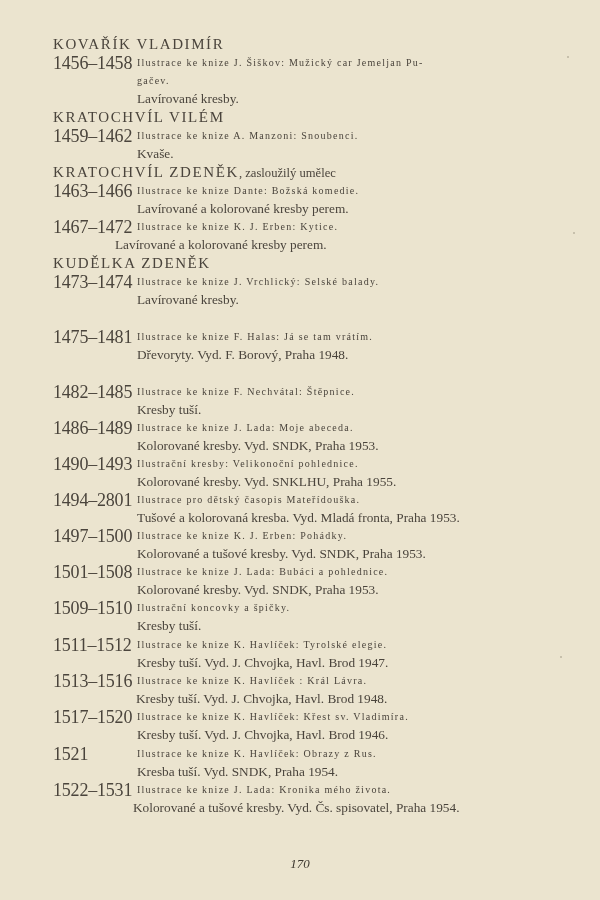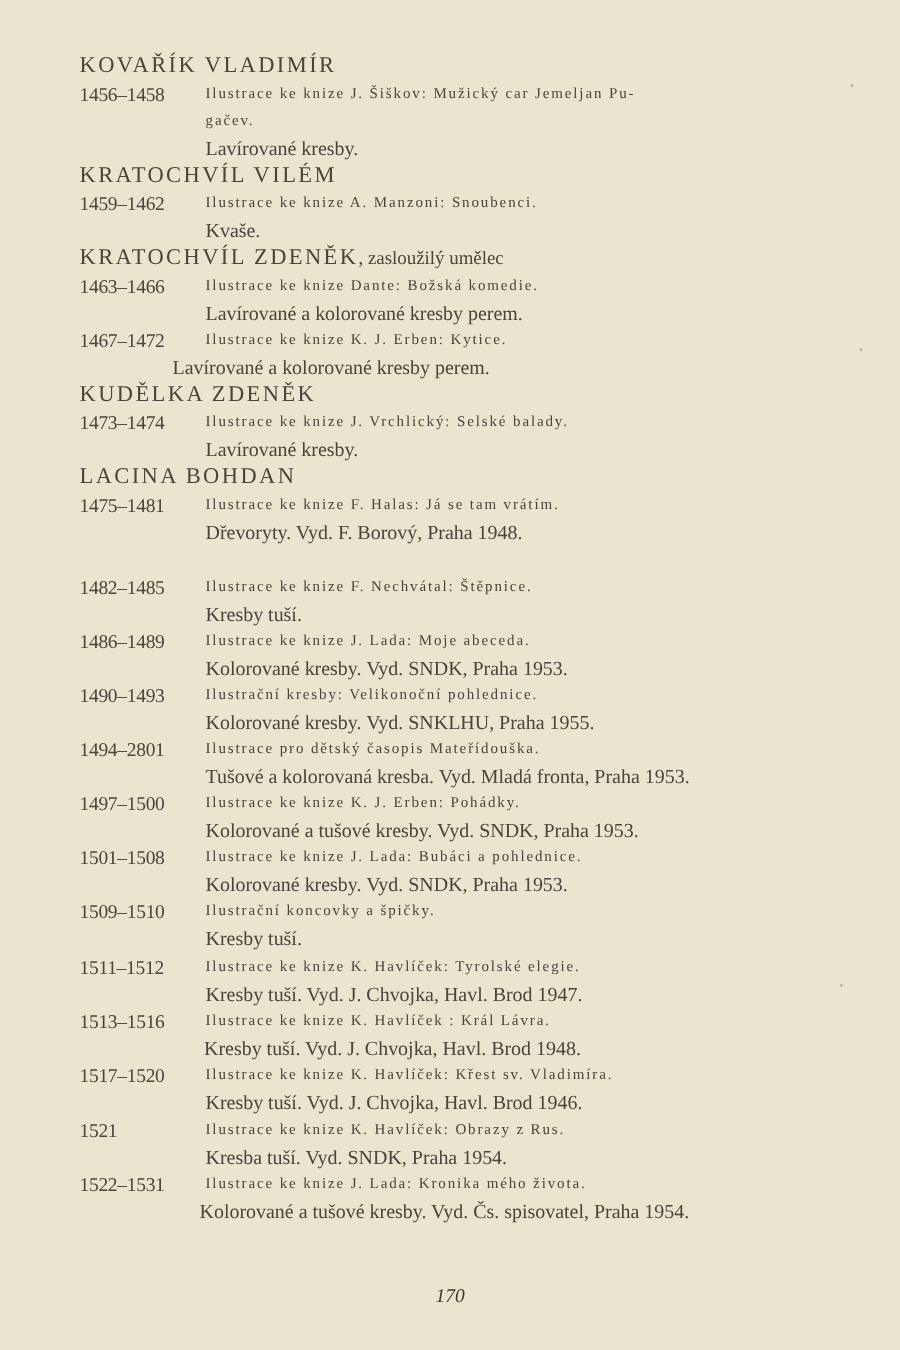--- a/index.html
+++ b/index.html
@@ -34,21 +34,21 @@
       font-size: 15px;
       letter-spacing: 1.6px;
     }
     .heading .title-suffix {
       font-size: 12.6px;
       letter-spacing: 0;
     }
     .num {
       position: absolute;
       left: 33px;
-      font-size: 13px;
+      font-size: 18px;
       letter-spacing: -0.2px;
       text-align: right;
     }
     .title {
       position: absolute;
       left: 117px;
       letter-spacing: 1.25px;
       font-size: 10px;
     }
     .desc {
@@ -126,23 +126,20 @@
     <span>KUDĚLKA ZDENĚK</span>
   </div>
   <div class="line" style="top:273px">
     <span class="num">1473–1474</span>
     <span class="title">Ilustrace ke knize J. Vrchlický: Selské balady.</span>
   </div>
   <div class="line" style="top:291px">
     <span class="desc" style="left:117px">Lavírované kresby.</span>
   </div>
 
-  <div class="line heading" style="top:309px">
-    <span>LACINA BOHDAN</span>
-  </div>
   <div class="line" style="top:328px">
     <span class="num">1475–1481</span>
     <span class="title">Ilustrace ke knize F. Halas: Já se tam vrátím.</span>
   </div>
   <div class="line" style="top:346px">
     <span class="desc" style="left:117px">Dřevoryty. Vyd. F. Borový, Praha 1948.</span>
   </div>
 
 
   <div class="line" style="top:383px">

